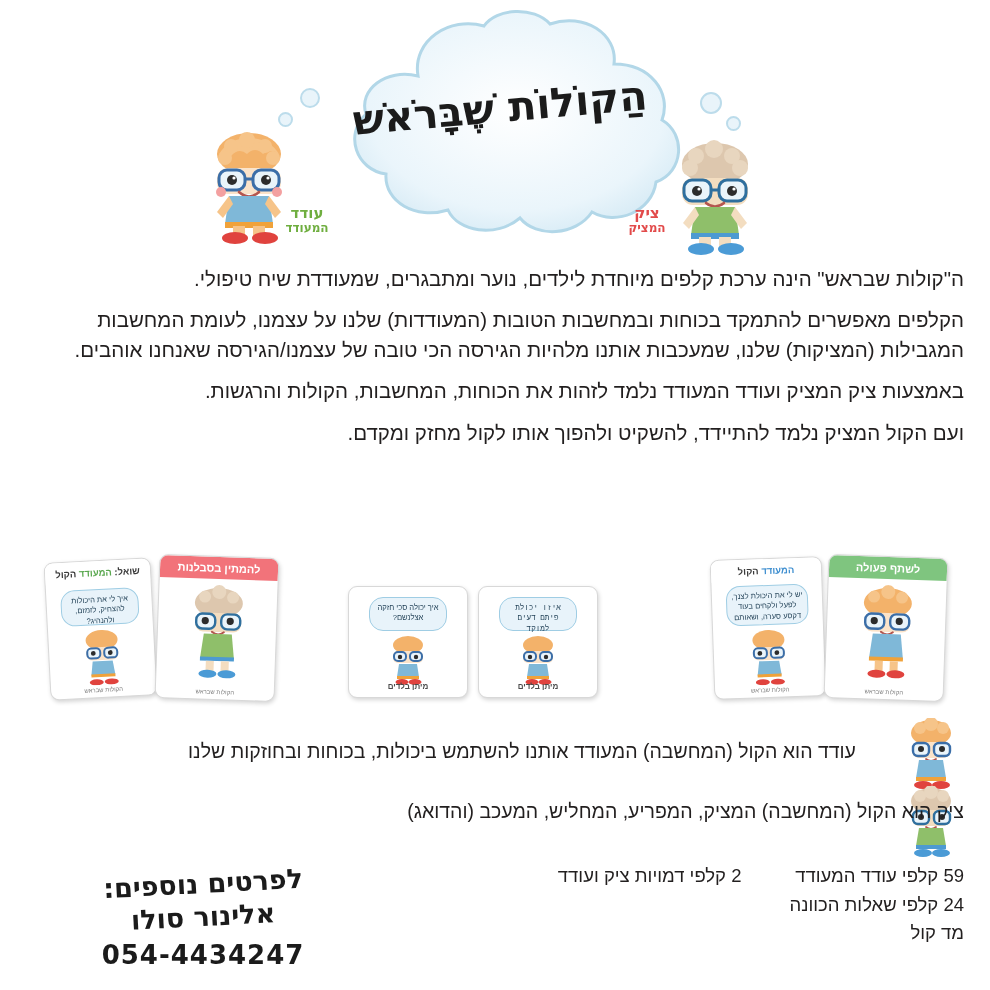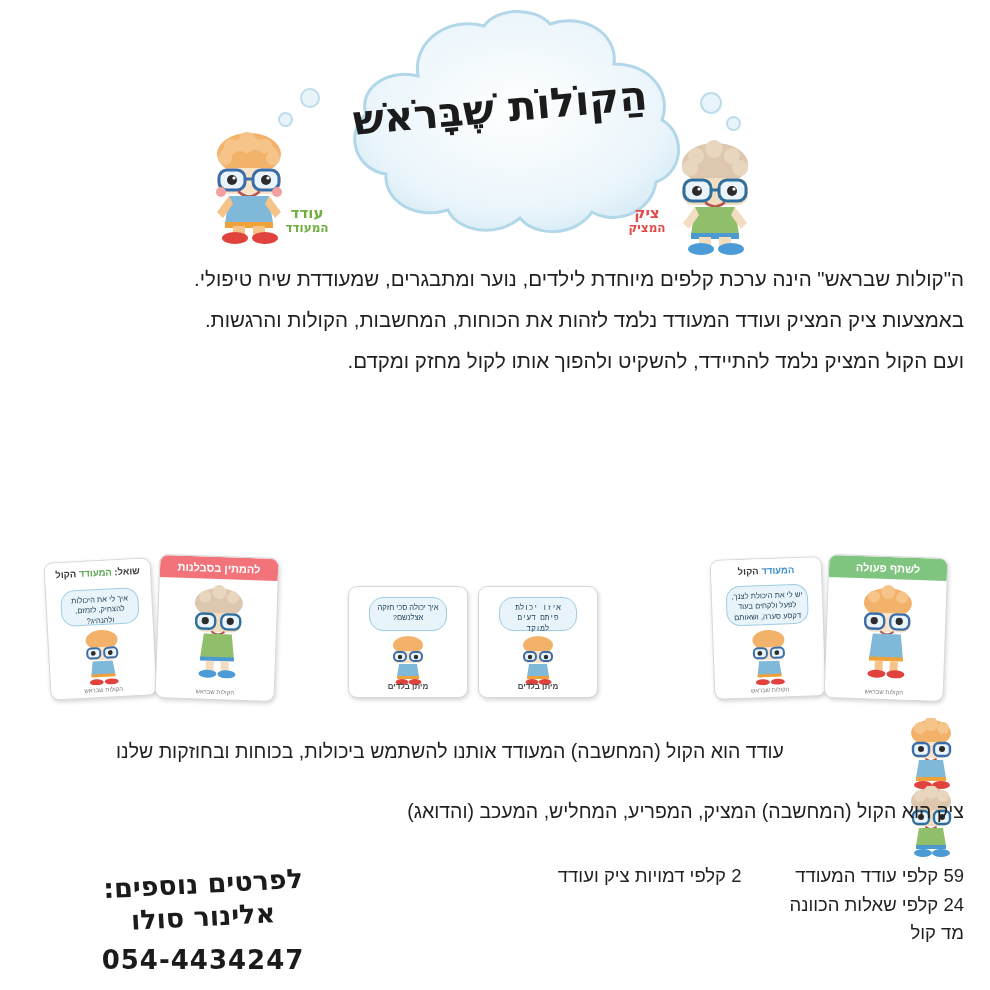--- a/index.html
+++ b/index.html
@@ -159,23 +159,23 @@
     font-size: 8px;
     color: #4b4b4b;
     font-weight: bold;
     direction: rtl;
   }
 
   
   .line-odd {
     position: absolute;
     top: 740px;
-    right: 14px;
+    right: 38px;
     width: 860px;
-    text-align: left;
+    text-align: center;
     direction: rtl;
     font-size: 19.5px;
     color: #221f1f;
   }
   .line-tzik {
     position: absolute;
     top: 800px;
     right: 26px;
     width: 860px;
     text-align: right;
@@ -212,21 +212,21 @@
     left: 38px;
     top: 868px;
     width: 330px;
     direction: rtl;
     text-align: center;
     font-family: "DejaVu Sans", sans-serif;
     color: #1b1b1b;
   }
   .contact .l1 { font-size: 27px; transform: rotate(-3deg); font-weight: bold; }
   .contact .l2 { font-size: 27px; transform: rotate(-3deg); font-weight: bold; margin-top: 2px; }
-  .contact .l3 { font-size: 26px; margin-top: 13px; font-weight: bold; letter-spacing: 1px; }
+  .contact .l3 { font-size: 26px; margin-top: 8px; font-weight: bold; letter-spacing: 1px; }
 </style>
 </head>
 <body>
 
 <div class="page">
 
   <div class="header">
 
     <div class="cloud-wrap">
       <svg class="cloud" viewBox="0 0 400 240" xmlns="http://www.w3.org/2000/svg">
@@ -322,20 +322,21 @@
       </svg>
     </div>
     <div class="char-name right">
       <span>ציק</span>
       <span class="sub">המציק</span>
     </div>
   </div>
 
   <div class="body-text">
     <p>ה"קולות שבראש" הינה ערכת קלפים מיוחדת לילדים, נוער ומתבגרים, שמעודדת שיח טיפולי.</p>
+    <p>הקלפים מאפשרים להתמקד בכוחות ובמחשבות הטובות (המעודדות) שלנו על עצמנו, לעומת המחשבות המגבילות (המציקות) שלנו, שמעכבות אותנו מלהיות הגירסה הכי טובה של עצמנו/הגירסה שאנחנו אוהבים.</p>
     <p>באמצעות ציק המציק ועודד המעודד נלמד לזהות את הכוחות, המחשבות, הקולות והרגשות.</p>
     <p>ועם הקול המציק נלמד להתיידד, להשקיט ולהפוך אותו לקול מחזק ומקדם.</p>
   </div>
 
   <div class="cards">
 
     <div class="card" style="left:47px; top:8px; width:105px; height:136px; transform:rotate(-3deg);">
       <div class="cardhead plain">
         <span>שואל:</span>&nbsp;<span class="hl-green">המעודד</span>&nbsp;<span>הקול</span>
       </div>

